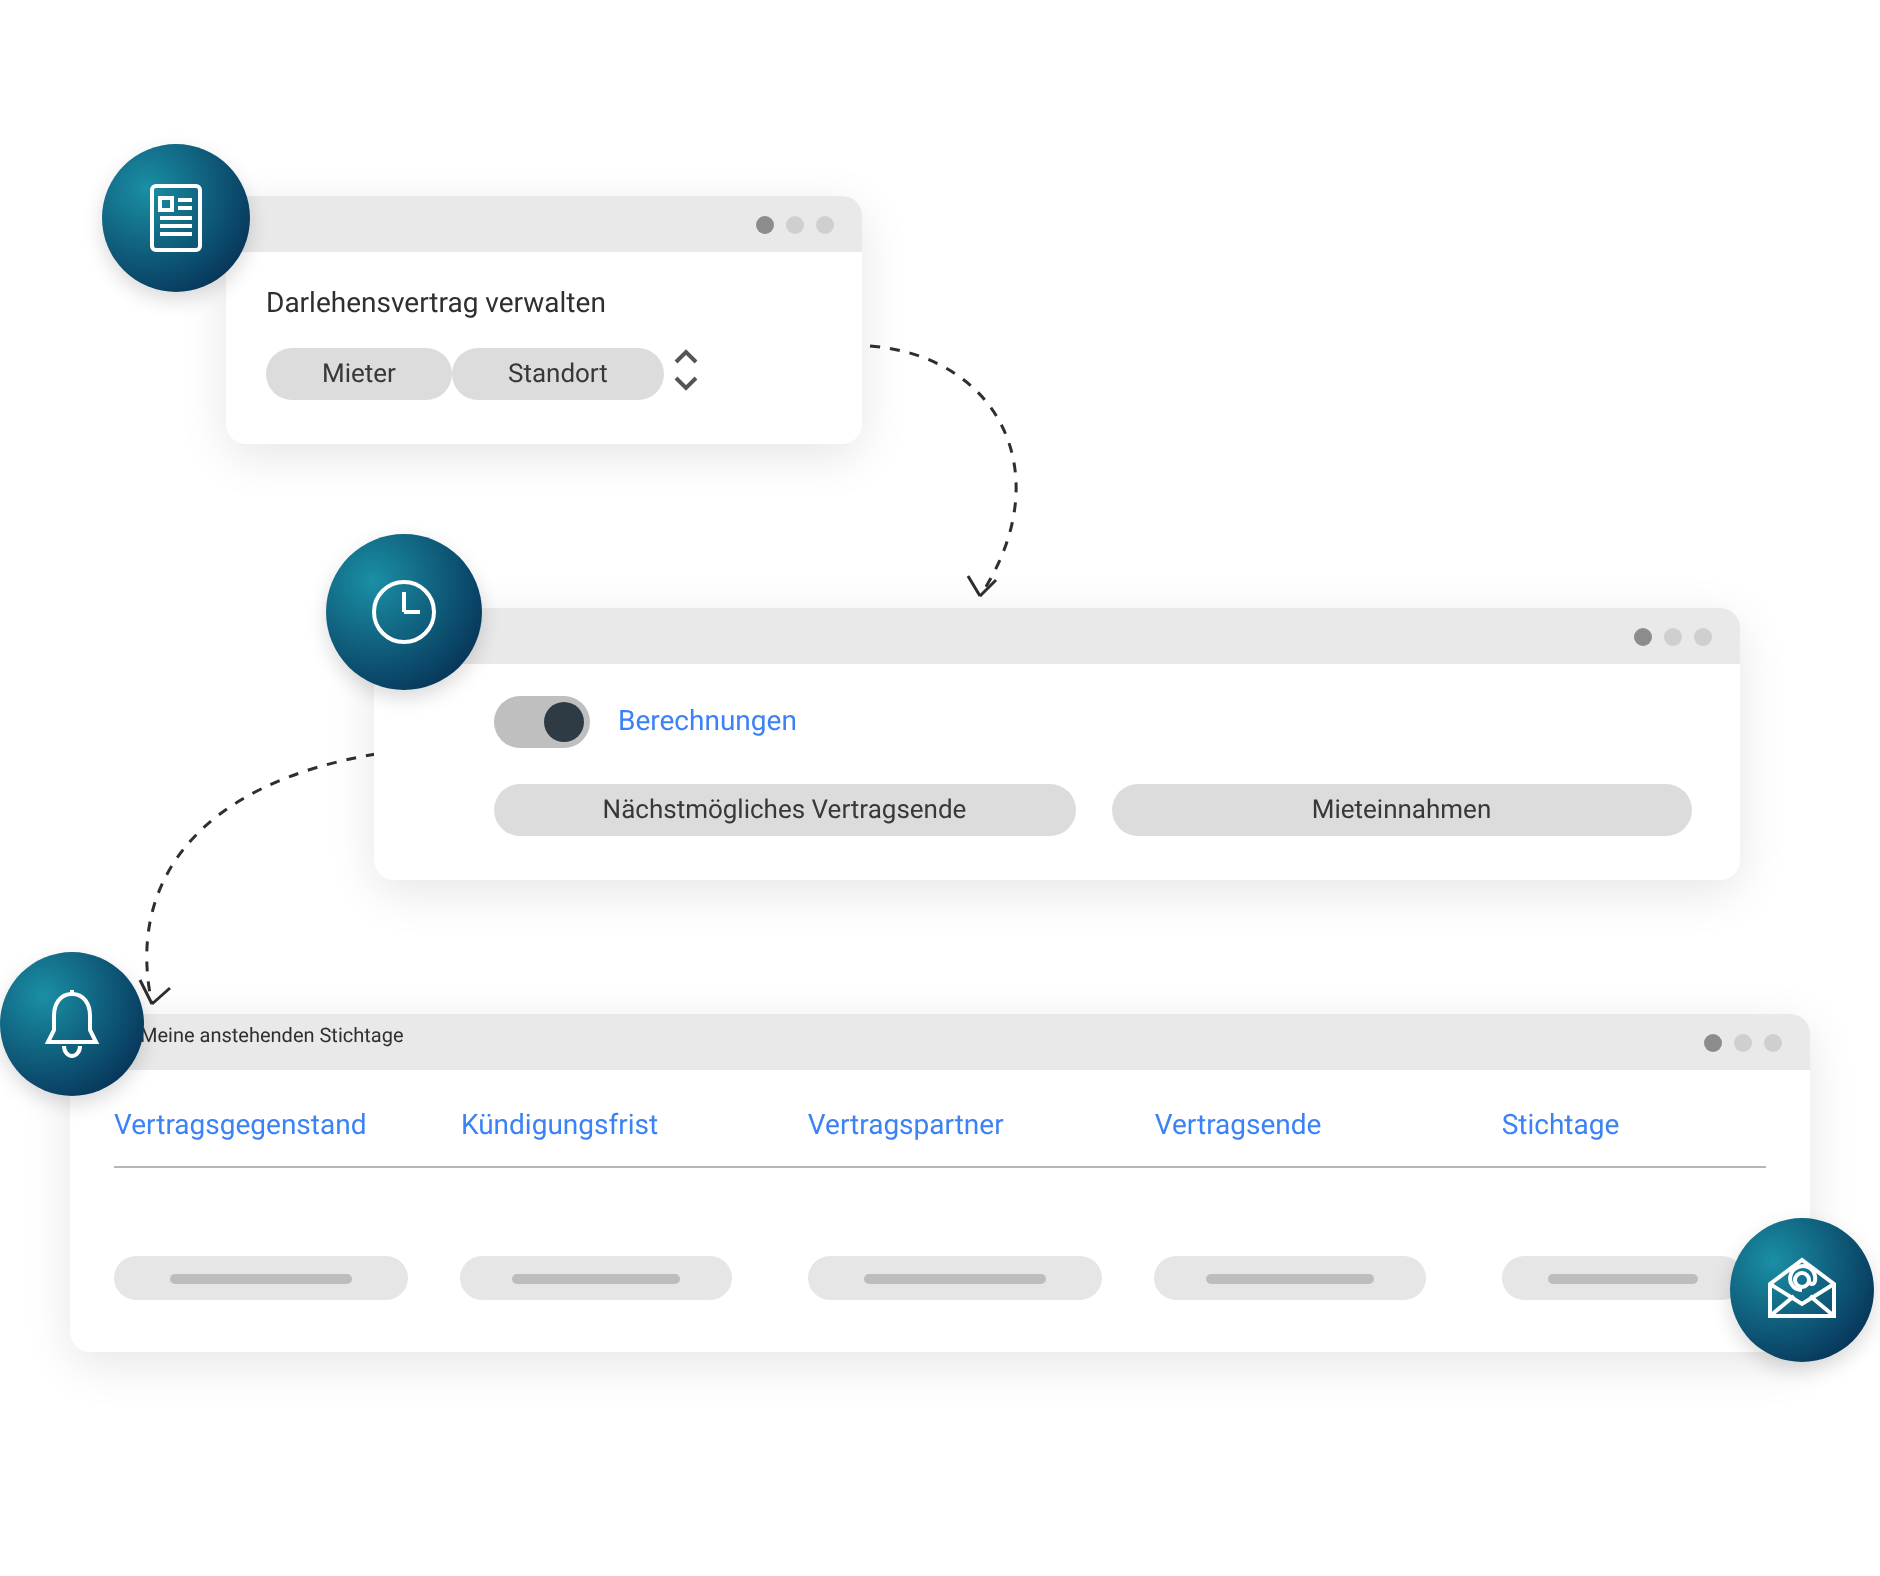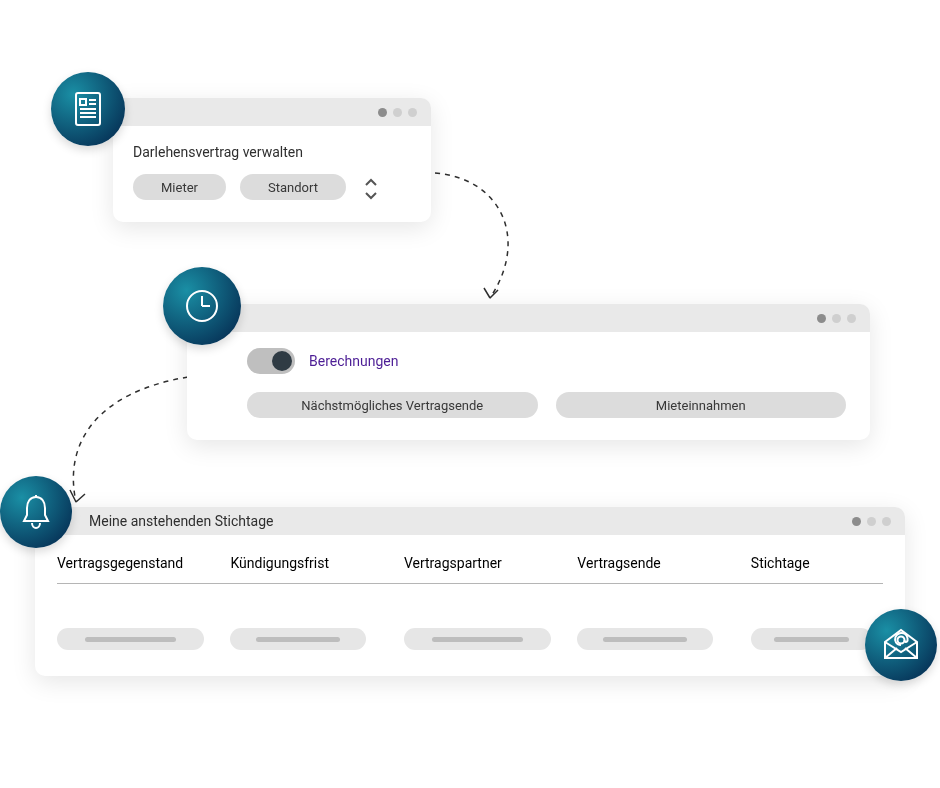--- a/index.html
+++ b/index.html
@@ -51,21 +51,21 @@
     height: 9px;
     border-radius: 50%;
     background: #cfcfcf;
   }
   .traffic span.active { background: #8c8c8c; }
 
   
   #card1 { left: 113px; top: 98px; width: 318px; }
   #card1 .body { padding: 18px 20px 22px 20px; }
   #card1 .title { font-size: 14px; color: #2f2f2f; margin-bottom: 14px; }
-  #card1 .row { display: flex; align-items: flex-end; gap: 14px; }
+  #card1 .row { display: flex; align-items: flex-start; }
   .pill {
     background: #dcdcdc;
     border-radius: 14px;
     height: 26px;
     display: flex;
     align-items: center;
     justify-content: center;
     font-size: 13px;
     color: #383838;
     padding: 0 28px;
@@ -82,33 +82,33 @@
   #card2 { left: 187px; top: 304px; width: 683px; }
   #card2 .body { padding: 16px 24px 22px 60px; }
   #card2 .toggle-row { display: flex; align-items: center; gap: 14px; margin-bottom: 18px; }
   .toggle {
     width: 48px; height: 26px; background: #bfbfbf; border-radius: 13px; position: relative;
   }
   .toggle .knob {
     width: 20px; height: 20px; background: #2f3b44; border-radius: 50%;
     position: absolute; top: 3px; right: 3px;
   }
-  #card2 .toggle-label { font-size: 14px; color: #4c1d95; }
+  #card2 .toggle-label { font-size: 14px; color: #3b82f6; }
   #card2 .pills-row { display: flex; gap: 18px; }
   .pill.wide { flex: 1; padding: 0 20px; }
 
   
   #card3 { left: 35px; top: 507px; width: 870px; }
   #card3 .card-header .title3 {
-    position: absolute; left: 54px; top: 6px; font-size: 14px; color: #2f2f2f;
+    position: absolute; left: 35px; top: 6px; font-size: 10px; color: #2f2f2f;
   }
   #card3 .body { padding: 20px 22px 26px 22px; }
   #card3 table { width: 100%; border-collapse: collapse; }
   #card3 thead td {
-    font-size: 14px; color: #000000; text-align: left; padding-bottom: 12px;
+    font-size: 14px; color: #3b82f6; text-align: left; padding-bottom: 12px;
   }
   #card3 .hline { border-top: 1px solid #b5b5b5; }
   #card3 tbody td { padding-top: 22px; }
   .cell-skel {
     height: 22px; border-radius: 11px; background: #e6e6e6; position: relative;
     display:flex; align-items:center; justify-content:center;
   }
   .cell-skel::after {
     content: ""; display: block; width: 62%; height: 5px; background: #bdbdbd; border-radius: 3px;
   }

